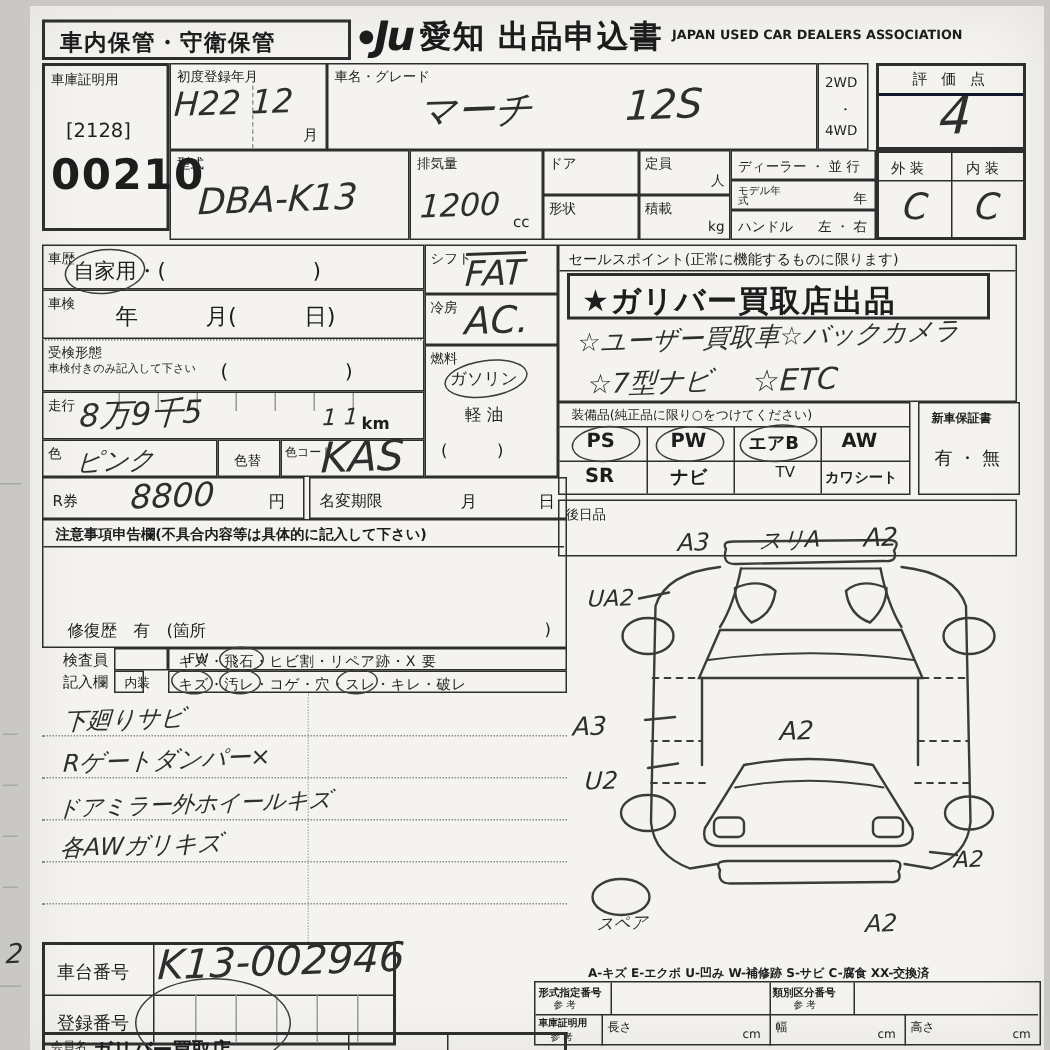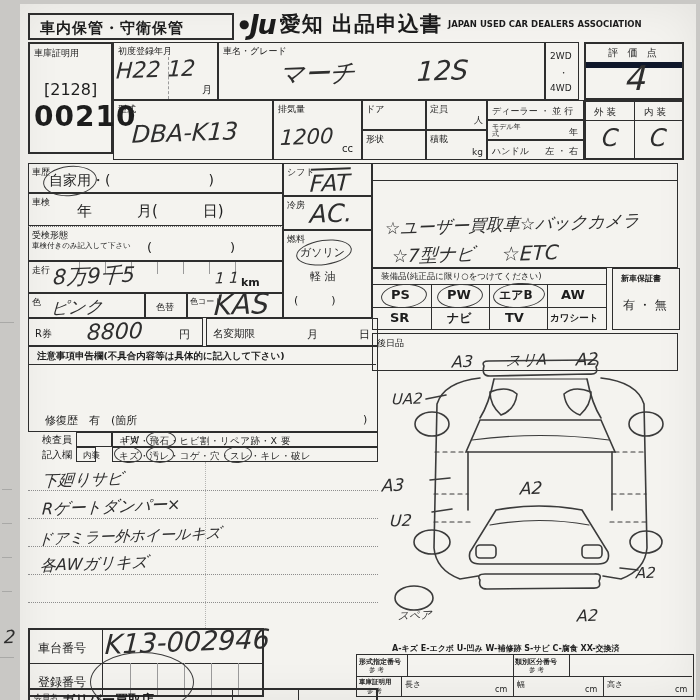--- a/index.html
+++ b/index.html
@@ -29,41 +29,41 @@
   </div>
   <div class="abs" style="left:239px;top:9px;width:456px;height:30px;display:flex;align-items:center;">
     <span style="font-size:12px;font-weight:900;">●</span>
     <span class="ju">Ju</span>
     <span style="font-size:21px;font-weight:900;margin-left:5px;letter-spacing:1px;">愛知 出品申込書</span>
     <span style="font-size:8.5px;font-weight:bold;margin-left:6px;">JAPAN USED CAR DEALERS ASSOCIATION</span>
   </div>
 
   <div class="cell b2" style="left:28px;top:42px;width:85px;height:112px;">
     <div class="lbl" style="left:4px;top:3px;">車庫証明用</div>
-    <div class="txt" style="left:14px;top:36px;font-size:16px;">[2128]</div>
+    <div class="txt" style="left:14px;top:36px;font-size:13px;">[2128]</div>
     <div class="txt" style="left:4px;top:56px;font-size:28px;font-weight:bold;letter-spacing:1px;">00210</div>
   </div>
   <div class="cell" style="left:113px;top:42px;width:105px;height:58px;">
     <div class="lbl" style="left:4px;top:2px;">初度登録年月</div>
     <div class="abs" style="left:54px;top:14px;height:42px;border-left:1px dashed #9a9a9a;"></div>
     <div class="hw" style="left:2px;top:14px;font-size:22px;">H22 12</div>
     <div class="txt" style="left:88px;top:40px;font-size:10px;">月</div>
   </div>
   <div class="cell" style="left:218px;top:42px;width:327px;height:58px;">
     <div class="lbl" style="left:4px;top:2px;">車名・グレード</div>
     <div class="hw" style="left:60px;top:14px;font-size:25px;">マーチ</div>
     <div class="hw" style="left:198px;top:12px;font-size:27px;">12S</div>
   </div>
   <div class="cell" style="left:545px;top:42px;width:34px;height:58px;">
     <div class="txt" style="left:4px;top:8px;font-size:9px;">2WD</div>
     <div class="txt" style="left:13px;top:24px;font-size:9px;">・</div>
     <div class="txt" style="left:4px;top:40px;font-size:9px;">4WD</div>
   </div>
   <div class="cell b2" style="left:584px;top:42px;width:100px;height:58px;">
-    <div class="txt" style="left:0;top:2px;width:96px;text-align:center;font-size:10px;letter-spacing:3px;border-bottom:6px solid #0f172a;padding-bottom:2px;">評 価 点</div>
+    <div class="txt" style="left:0;top:2px;width:96px;text-align:center;font-size:10px;letter-spacing:3px;border-bottom:2px solid #0f172a;padding-bottom:2px;">評 価 点</div>
     <div class="hw" style="left:40px;top:14px;font-size:34px;">4</div>
   </div>
 
   <div class="cell" style="left:113px;top:100px;width:160px;height:60px;">
     <div class="lbl" style="left:4px;top:2px;text-align:right;">型式</div>
     <div class="hw" style="left:18px;top:18px;font-size:24px;">DBA-K13</div>
   </div>
   <div class="cell" style="left:273px;top:100px;width:89px;height:60px;">
     <div class="lbl" style="left:4px;top:2px;">排気量</div>
     <div class="hw" style="left:6px;top:24px;font-size:21px;">1200</div>
@@ -201,40 +201,44 @@
   <div class="cell" style="left:283px;top:230px;width:89px;height:88px;">
     <div class="lbl" style="left:3px;top:2px;">燃料</div>
     <div class="txt" style="left:16px;top:14px;font-size:11px;">ガソリン</div>
     <div class="circ" style="left:12px;top:9px;width:54px;height:23px;transform:rotate(-8deg);"></div>
     <div class="txt" style="left:26px;top:38px;font-size:11px;">軽 油</div>
     <div class="txt" style="left:10px;top:62px;font-size:11px;">(　　　)</div>
   </div>
 
   <div class="cell" style="left:372px;top:163px;width:306px;height:105px;">
     <div class="abs" style="left:0;top:16px;width:304px;border-top:1px solid #2e2e2e;"></div>
+    <div class="txt" style="left:6px;top:3px;font-size:9.5px;">セールスポイント(正常に機能するものに限ります)</div>
+  </div>
+  <div class="cell b2" style="left:378px;top:182px;width:282px;height:31px;">
+    <div class="txt" style="left:8px;top:3px;font-size:20px;font-weight:900;letter-spacing:1px;">★ガリバー買取店出品</div>
   </div>
   <div class="hw" style="left:385px;top:215px;font-size:17px;">☆ユーザー買取車</div>
   <div class="hw" style="left:520px;top:211px;font-size:17px;">☆バックカメラ</div>
   <div class="hw" style="left:392px;top:243px;font-size:18px;">☆7型ナビ</div>
   <div class="hw" style="left:502px;top:241px;font-size:20px;">☆ETC</div>
 
   <div class="cell" style="left:372px;top:268px;width:235px;height:62px;">
     <div class="txt" style="left:8px;top:2px;font-size:8.5px;">装備品(純正品に限り○をつけてください)</div>
     <div class="abs" style="left:0;top:15px;width:233px;border-top:1px solid #2e2e2e;"></div>
     <div class="abs" style="left:0;top:38px;width:233px;border-top:1px solid #2e2e2e;"></div>
     <div class="abs" style="left:58px;top:15px;height:45px;border-left:1px solid #2e2e2e;"></div>
     <div class="abs" style="left:116px;top:15px;height:45px;border-left:1px solid #2e2e2e;"></div>
     <div class="abs" style="left:174px;top:15px;height:45px;border-left:1px solid #2e2e2e;"></div>
     <div class="txt" style="left:18px;top:18px;font-size:13px;font-weight:bold;">PS</div>
     <div class="txt" style="left:74px;top:18px;font-size:13px;font-weight:bold;">PW</div>
     <div class="txt" style="left:126px;top:18px;font-size:12px;font-weight:bold;">エアB</div>
     <div class="txt" style="left:188px;top:18px;font-size:13px;font-weight:bold;">AW</div>
     <div class="txt" style="left:17px;top:41px;font-size:13px;font-weight:bold;">SR</div>
     <div class="txt" style="left:74px;top:41px;font-size:12px;font-weight:bold;">ナビ</div>
-    <div class="txt" style="left:132px;top:41px;font-size:13px;font-weight:bold;">TV</div>
+    <div class="txt" style="left:144px;top:41px;font-size:10px;font-weight:normal;">TV</div>
     <div class="txt" style="left:177px;top:43px;font-size:9.5px;font-weight:bold;">カワシート</div>
     <div class="circ" style="left:8px;top:15px;width:44px;height:22px;transform:rotate(-5deg);"></div>
     <div class="circ" style="left:64px;top:15px;width:44px;height:22px;transform:rotate(-4deg);"></div>
     <div class="circ" style="left:120px;top:14px;width:50px;height:23px;transform:rotate(-4deg);"></div>
   </div>
   <div class="cell" style="left:612px;top:268px;width:68px;height:62px;">
     <div class="txt" style="left:8px;top:4px;font-size:8px;font-weight:bold;">新車保証書</div>
     <div class="txt" style="left:10px;top:28px;font-size:12px;">有 ・ 無</div>
   </div>
   <div class="cell" style="left:372px;top:333px;width:306px;height:38px;padding-left:40px;">

